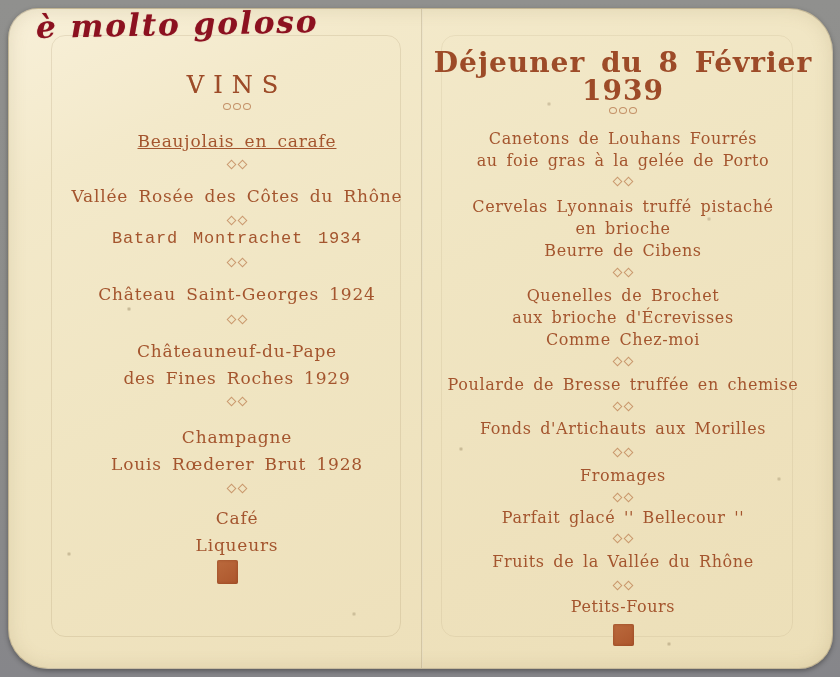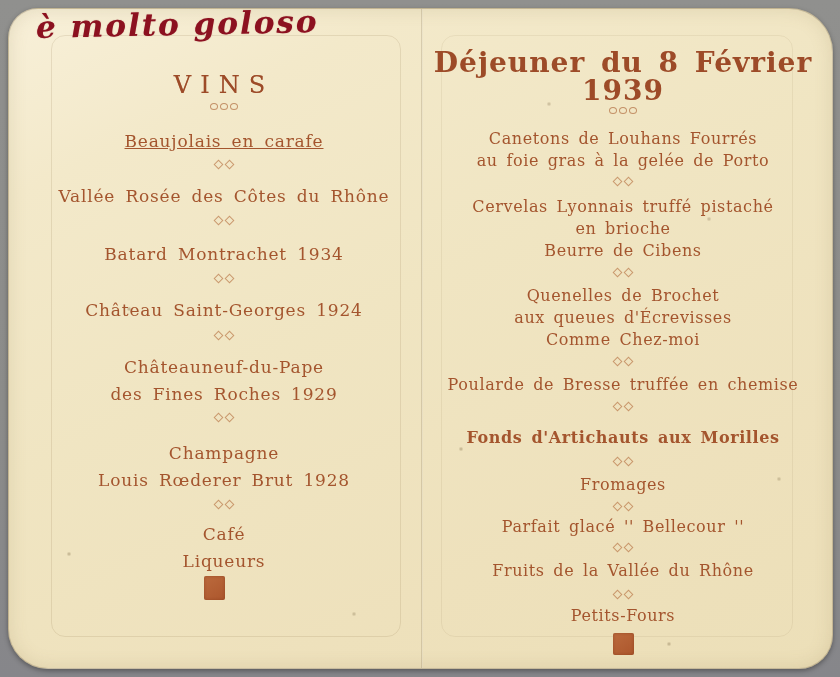--- a/index.html
+++ b/index.html
@@ -44,21 +44,21 @@
     font-size:31px;letter-spacing:2px;color:#8c1120;
     transform:rotate(-1.2deg);
     text-shadow:0 0 1px rgba(140,17,32,.45);
     z-index:5;
   }
   
   .page{
     position:absolute;top:0;display:flex;flex-direction:column;align-items:center;
     color:#a4552e;text-align:center;
   }
-  .page.lp{left:0;width:430px;}
+  .page.lp{left:13px;width:430px;}
   .page.rp{left:413px;width:402px;}
   .page-title{font-size:24px;line-height:30px;letter-spacing:9px;color:#9d4b28;
     text-shadow:0 0 .5px rgba(157,75,40,.6);}
   .rp .page-title{font-size:28px;line-height:28px;font-weight:bold;letter-spacing:1px;word-spacing:5px;text-shadow:none;}
   .item{display:flex;flex-direction:column;align-items:center;}
   .line{font-size:17px;line-height:27px;letter-spacing:.8px;word-spacing:4px;white-space:nowrap;}
   .rp .line{font-size:16px;line-height:22px;letter-spacing:.6px;word-spacing:3px;}
   
   .fleuron{width:26px;height:10px;position:relative;opacity:.85;}
   .fleuron::before,.fleuron::after{
@@ -75,42 +75,42 @@
     border-radius:2px;box-shadow:inset 0 0 3px rgba(120,50,20,.5);}
   .lp .square{transform:translateX(-10px);height:24px;}
   .rp .square{height:22px;}
   
   .lp > :nth-child(1){margin-top:61px;}
   .lp > :nth-child(2){margin-top:2px;}
   .lp > :nth-child(3){margin-top:18px;text-decoration:underline;}
   .lp > :nth-child(4){margin-top:4px;}
   .lp > :nth-child(5){margin-top:14px;align-items:center;}
   .lp > :nth-child(6){margin-top:5px;}
-  .lp > :nth-child(7){margin-top:16px;}
+  .lp > :nth-child(7){font-family:Liberation Mono, monospace;}
   .lp > :nth-child(8){margin-top:5px;}
   .lp > :nth-child(9){margin-top:14px;}
   .lp > :nth-child(10){margin-top:6px;}
   .lp > :nth-child(11){margin-top:14px;}
   .lp > :nth-child(12){margin-top:4px;}
   .lp > :nth-child(13){margin-top:18px;}
   .lp > :nth-child(14){margin-top:5px;}
   .lp > :nth-child(15){margin-top:12px;}
   .lp > :nth-child(16){margin-top:1px;}
   
   .rp > :nth-child(1){margin-top:40px;}
   .rp > :nth-child(2){margin-top:1px;}
   .rp > :nth-child(3){margin-top:14px;}
   .rp > :nth-child(4){margin-top:4px;}
   .rp > :nth-child(5){margin-top:10px;}
   .rp > :nth-child(6){margin-top:5px;}
   .rp > :nth-child(7){margin-top:8px;}
   .rp > :nth-child(8){margin-top:5px;}
   .rp > :nth-child(9){margin-top:8px;}
   .rp > :nth-child(10){margin-top:5px;}
-  .rp > :nth-child(11){margin-top:16px;font-weight:bold;}
+  .rp > :nth-child(11){margin-top:7px;}
   .rp > :nth-child(12){margin-top:7px;}
   .rp > :nth-child(13){margin-top:8px;align-items:center;}
   .rp > :nth-child(14){margin-top:5px;}
   .rp > :nth-child(15){margin-top:5px;text-align:right;}
   .rp > :nth-child(16){margin-top:4px;}
   .rp > :nth-child(17){margin-top:8px;}
   .rp > :nth-child(18){margin-top:7px;}
   .rp > :nth-child(19){margin-top:6px;}
   .rp > :nth-child(20){margin-top:6px;}
 </style>
@@ -177,21 +177,21 @@
       </div>
       <div class="fleuron"></div>
       <div class="item">
         <div class="line">Cervelas Lyonnais truffé pistaché</div>
         <div class="line">en brioche</div>
         <div class="line">Beurre de Cibens</div>
       </div>
       <div class="fleuron"></div>
       <div class="item">
         <div class="line">Quenelles de Brochet</div>
-        <div class="line">aux queues d'Écrevisses</div>
+        <div class="line">aux brioche d'Écrevisses</div>
         <div class="line">Comme Chez-moi</div>
       </div>
       <div class="fleuron"></div>
       <div class="item">
         <div class="line">Poularde de Bresse truffée en chemise</div>
       </div>
       <div class="fleuron"></div>
       <div class="item">
         <div class="line">Fonds d'Artichauts aux Morilles</div>
       </div>

